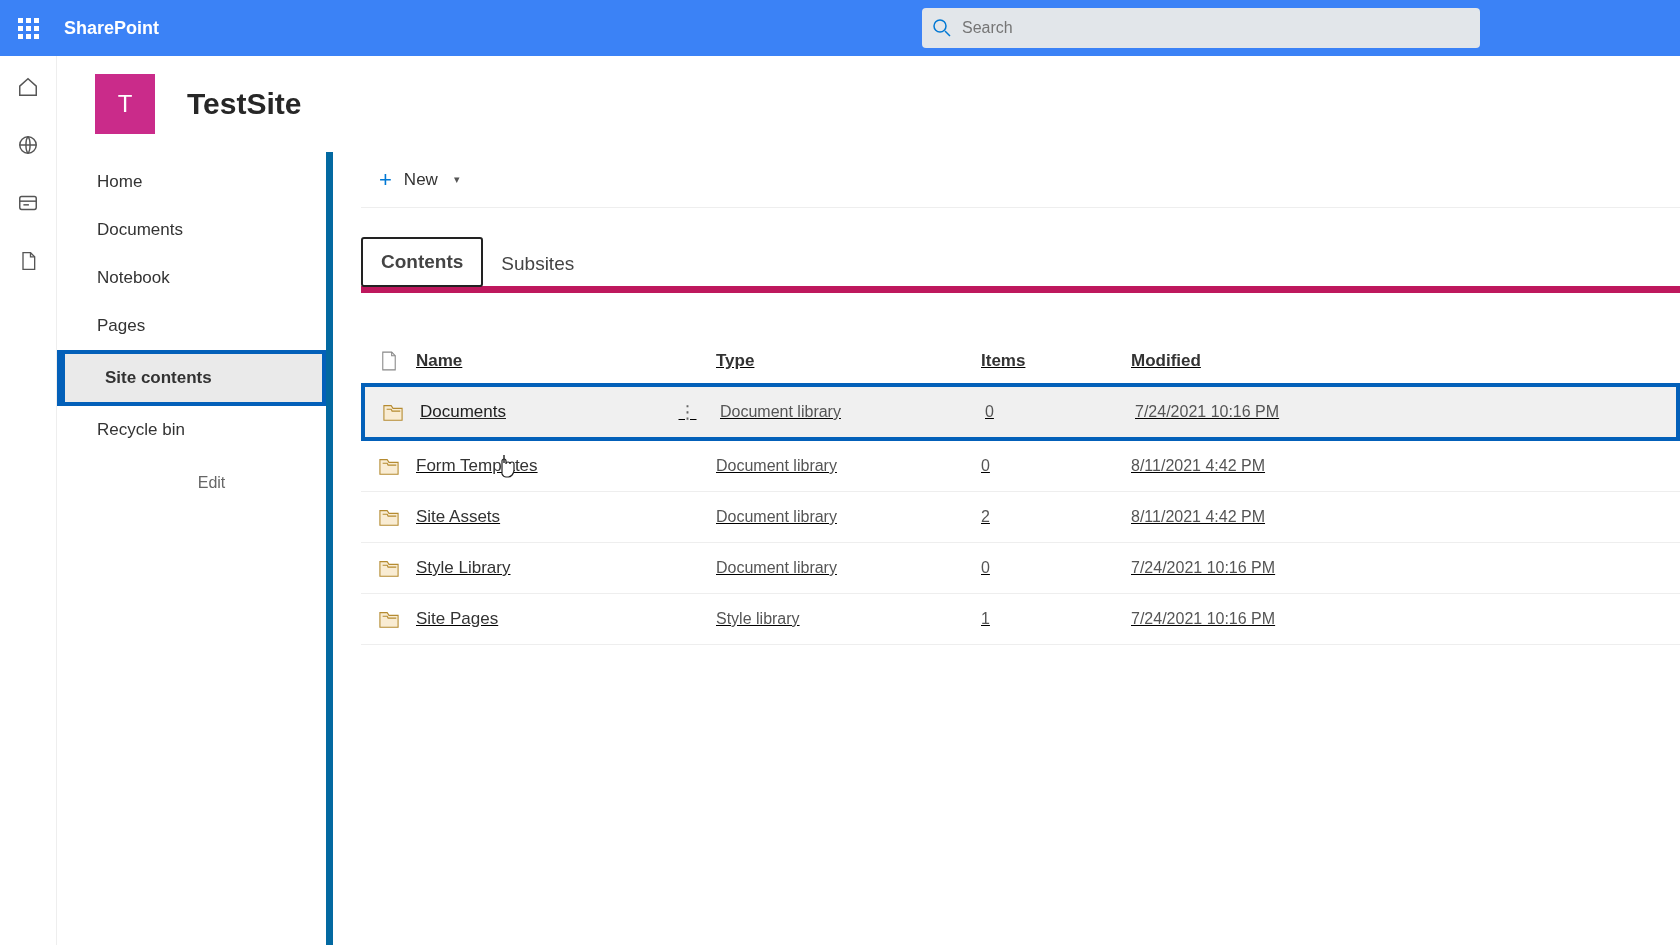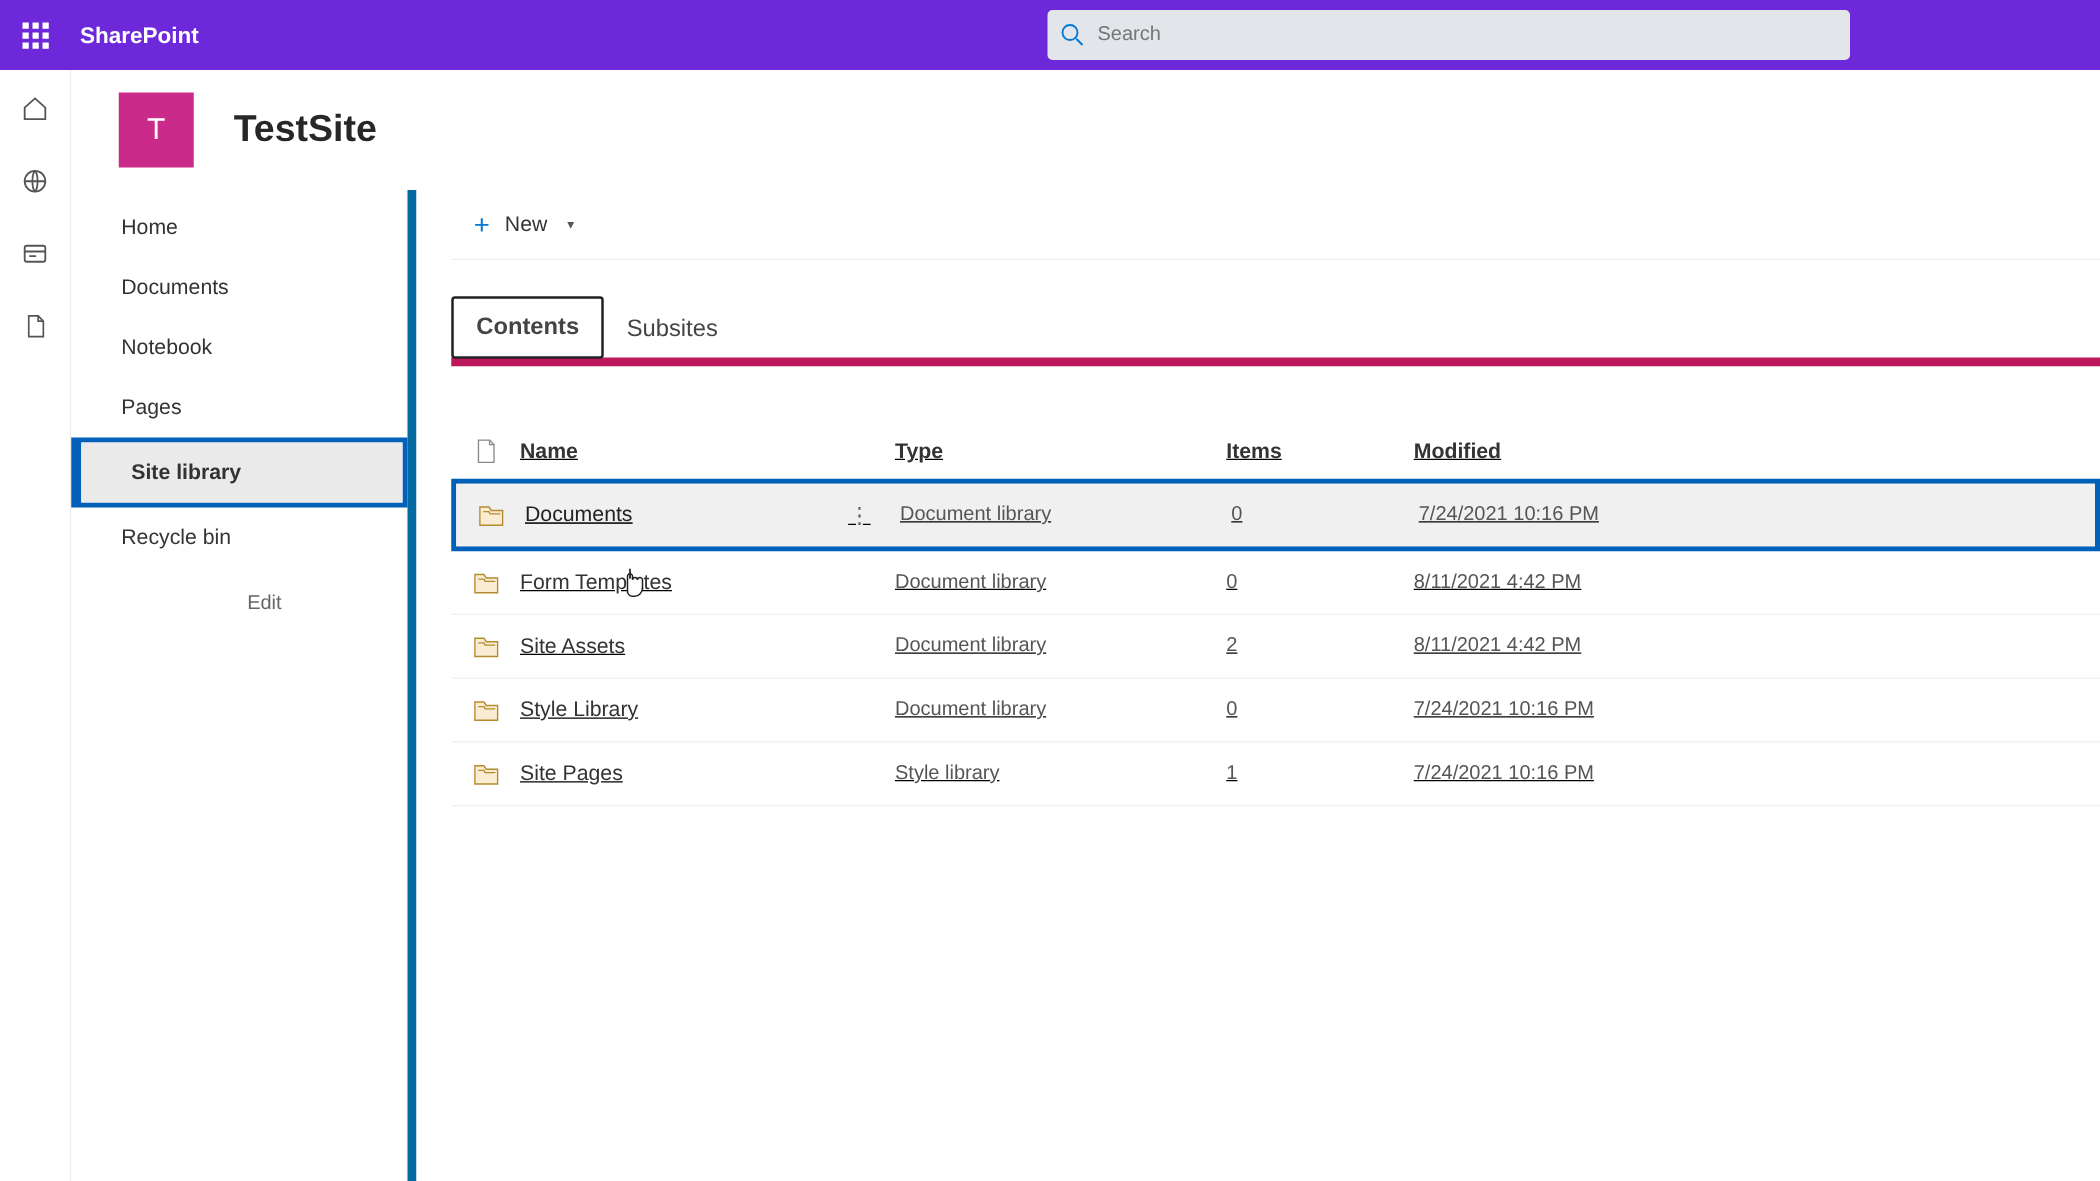--- a/index.html
+++ b/index.html
@@ -1,24 +1,24 @@
 <!DOCTYPE html>
 <html><head>
 <meta charset="utf-8">
 <style>
   * { margin: 0; padding: 0; box-sizing: border-box; font-family: "Segoe UI", Arial, sans-serif; }
   body { width: 1680px; height: 945px; overflow: hidden; background: #fff; }
 
   
-  .suite-bar { height: 56px; background: #6d28d9; display: flex; align-items: center; color: #fff; }
+  .suite-bar { height: 56px; background: #3b82f6; display: flex; align-items: center; color: #fff; }
   .waffle { width: 56px; height: 56px; display: flex; align-items: center; justify-content: center; cursor: pointer; }
   .waffle-grid { display: grid; grid-template-columns: repeat(3, 5px); grid-template-rows: repeat(3, 5px); gap: 3px; }
   .waffle-grid span { width: 5px; height: 5px; background: #fff; }
   .app-name { font-size: 18px; font-weight: 600; margin-left: 8px; }
-  .search-wrap { margin-left: auto; margin-right: 200px; width: 642px; }
+  .search-wrap { margin-left: auto; margin-right: 200px; width: 558px; }
   .search-box { display: flex; align-items: center; background: #e2e6ea; border-radius: 4px; height: 40px; padding: 0 10px; }
   .search-box input { border: none; background: transparent; outline: none; font-size: 16px; flex: 1; color: #333; padding-left: 10px; }
   .search-box svg { flex-shrink: 0; }
 
   
   .below-bar { display: flex; height: 889px; }
   .vert-rail { width: 57px; border-right: 1px solid #eee; display: flex; flex-direction: column; align-items: center; padding-top: 20px; gap: 36px; }
   .rail-icon { width: 22px; height: 22px; color: #555; cursor: pointer; display:flex; align-items:center; justify-content:center; }
 
   
@@ -136,21 +136,21 @@
     </div>
 
     <div class="body-row">
 
       <div class="sidebar">
         <div class="nav-item">Home</div>
         <div class="nav-item">Documents</div>
         <div class="nav-item">Notebook</div>
         <div class="nav-item">Pages</div>
         <div class="highlight-wrap">
-          <div class="nav-item active">Site library</div>
+          <div class="nav-item active">Site contents</div>
         </div>
         <div class="nav-item">Recycle bin</div>
         <div class="nav-item edit-link">Edit</div>
       </div>
 
       <div class="content">
 
         <div class="command-bar">
           <div class="new-btn">
             <span class="plus-icon">+</span>

